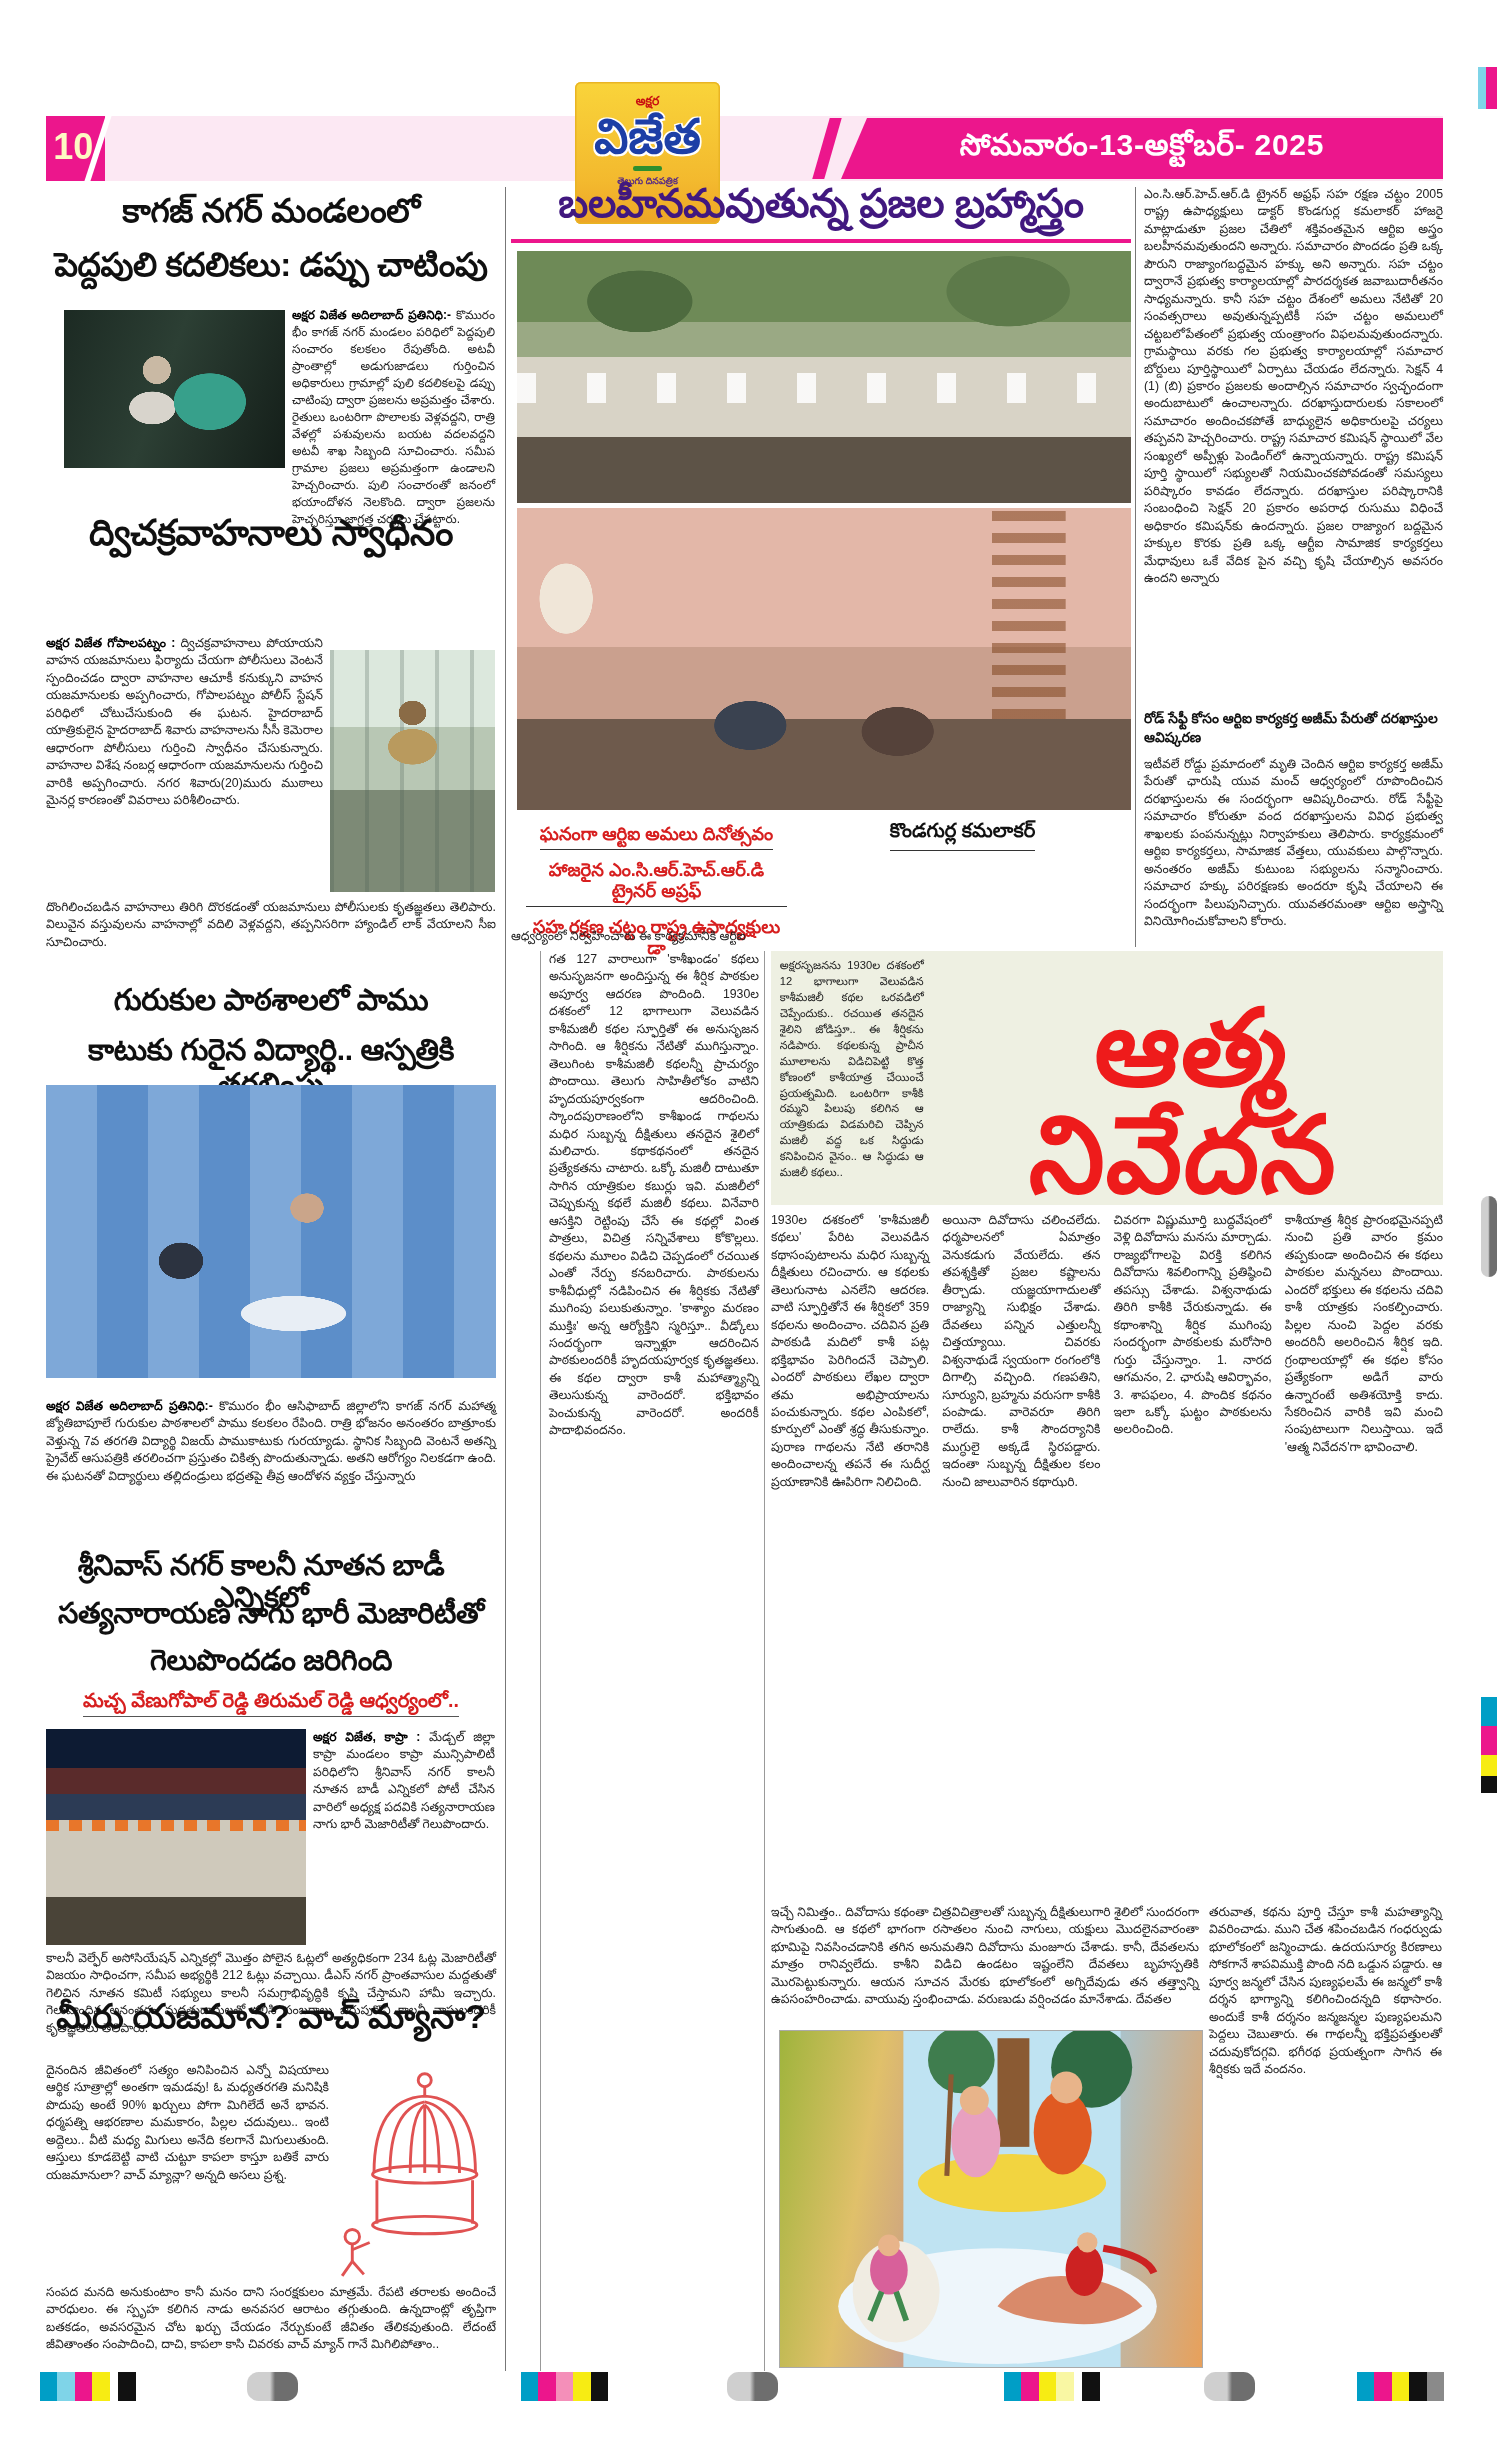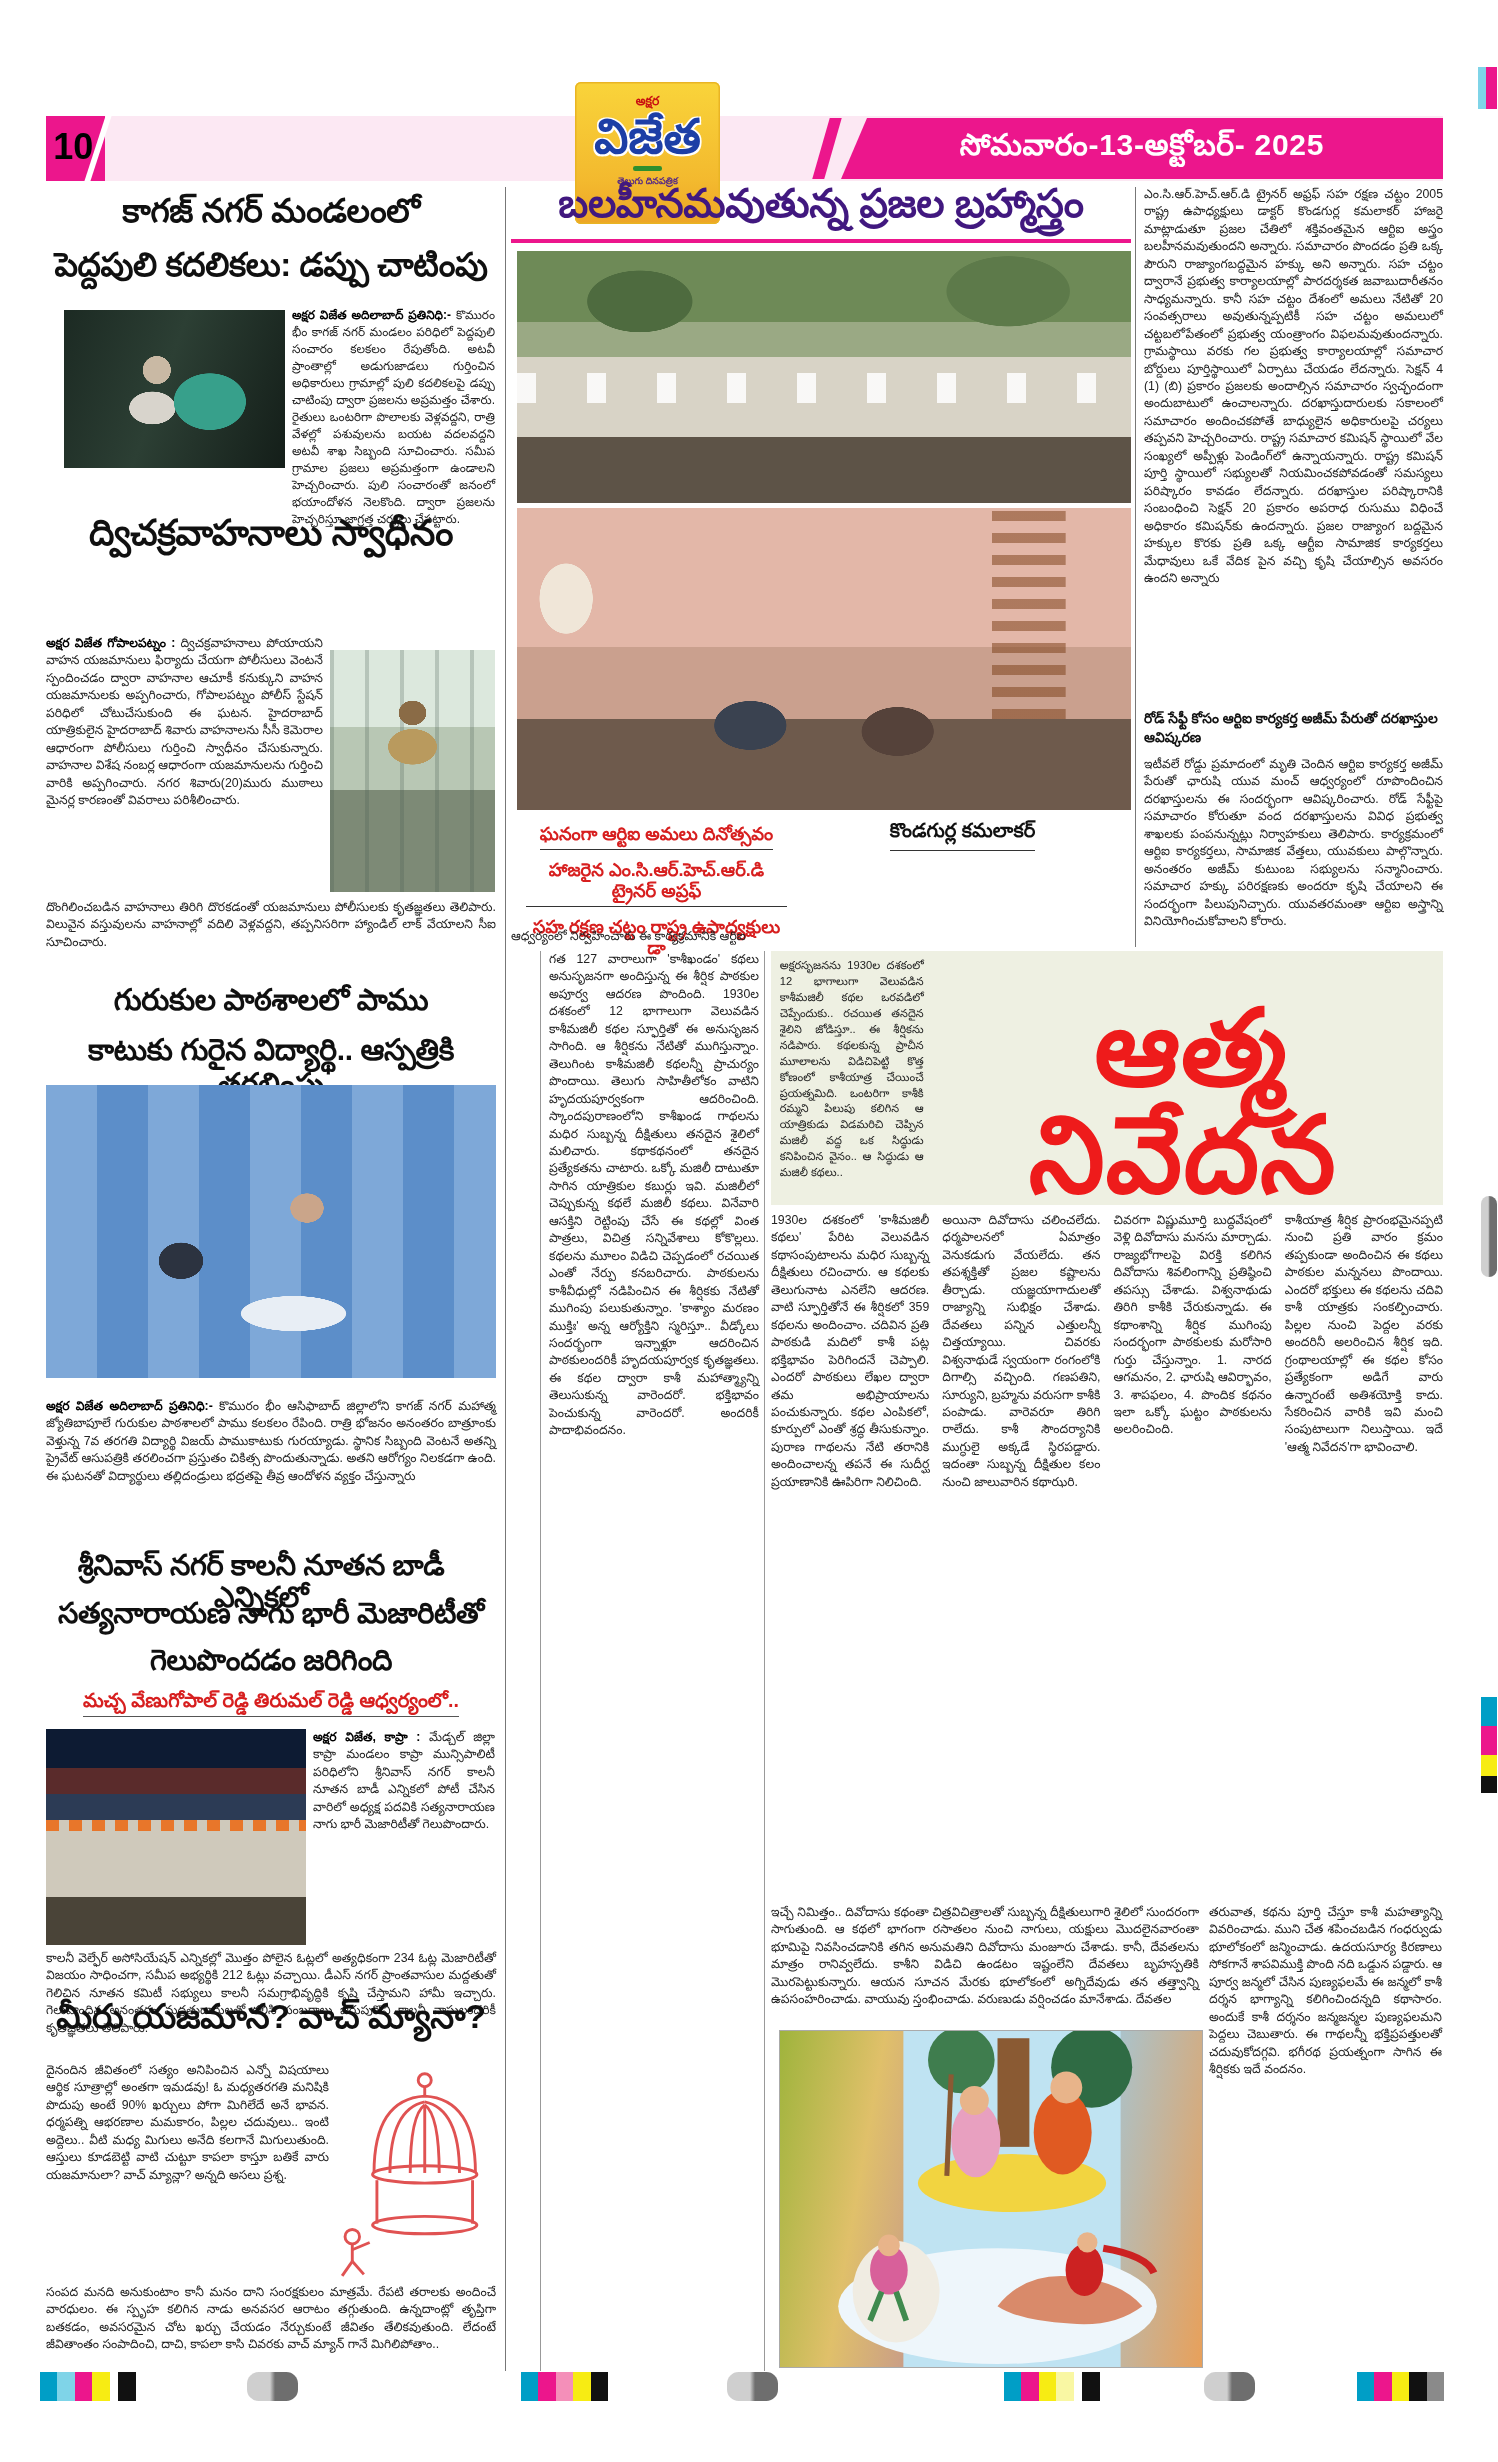--- a/index.html
+++ b/index.html
@@ -21,21 +21,21 @@
           font-size:107px;line-height:1;text-align:center;letter-spacing:1.5px;}
 </style>
 </head>
 <body>
 
 <div class="page">
 
   <div class="abs" style="left:46px;top:116px;width:1397px;height:65px;background:#fce8f3;"></div>
 
   <div class="abs" style="left:46px;top:116px;width:59px;height:65px;background:#ec168c;">
-    <span class="abs" style="left:7.3px;top:10px;font-size:36px;font-weight:bold;color:#000000;">10</span>
+    <span class="abs" style="left:7.3px;top:10px;font-size:36px;font-weight:bold;color:#fef9c3;">10</span>
     <span class="abs" style="right:4.4px;top:0;width:5.8px;height:65px;background:#fff;transform:skewX(-18deg);"></span>
   </div>
 
   <div class="abs" style="left:575px;top:82px;width:145px;height:142px;border-radius:5.8px;
               background:linear-gradient(180deg,#f9d43a 0%,#f3b92e 70%,#eda526 100%);
               box-shadow:0 0 0 1.5px #e9b424 inset;text-align:center;">
     <div style="margin-top:11.6px;font-size:12.3px;font-weight:bold;color:#c91111;">అక్షర</div>
     <div style="font-size:48px;font-weight:bold;color:#1d3fa6;line-height:1.1;
                 text-shadow:1.5px 1.5px 0 #ffffff,-1.5px -1.5px 0 #ffffff,1.5px -1.5px 0 #ffffff,-1.5px 1.5px 0 #ffffff;">విజేత</div>
     <div style="width:29px;height:4.4px;background:#2e8f2e;border-radius:2.2px;margin:2.9px auto 4.4px auto;"></div>

